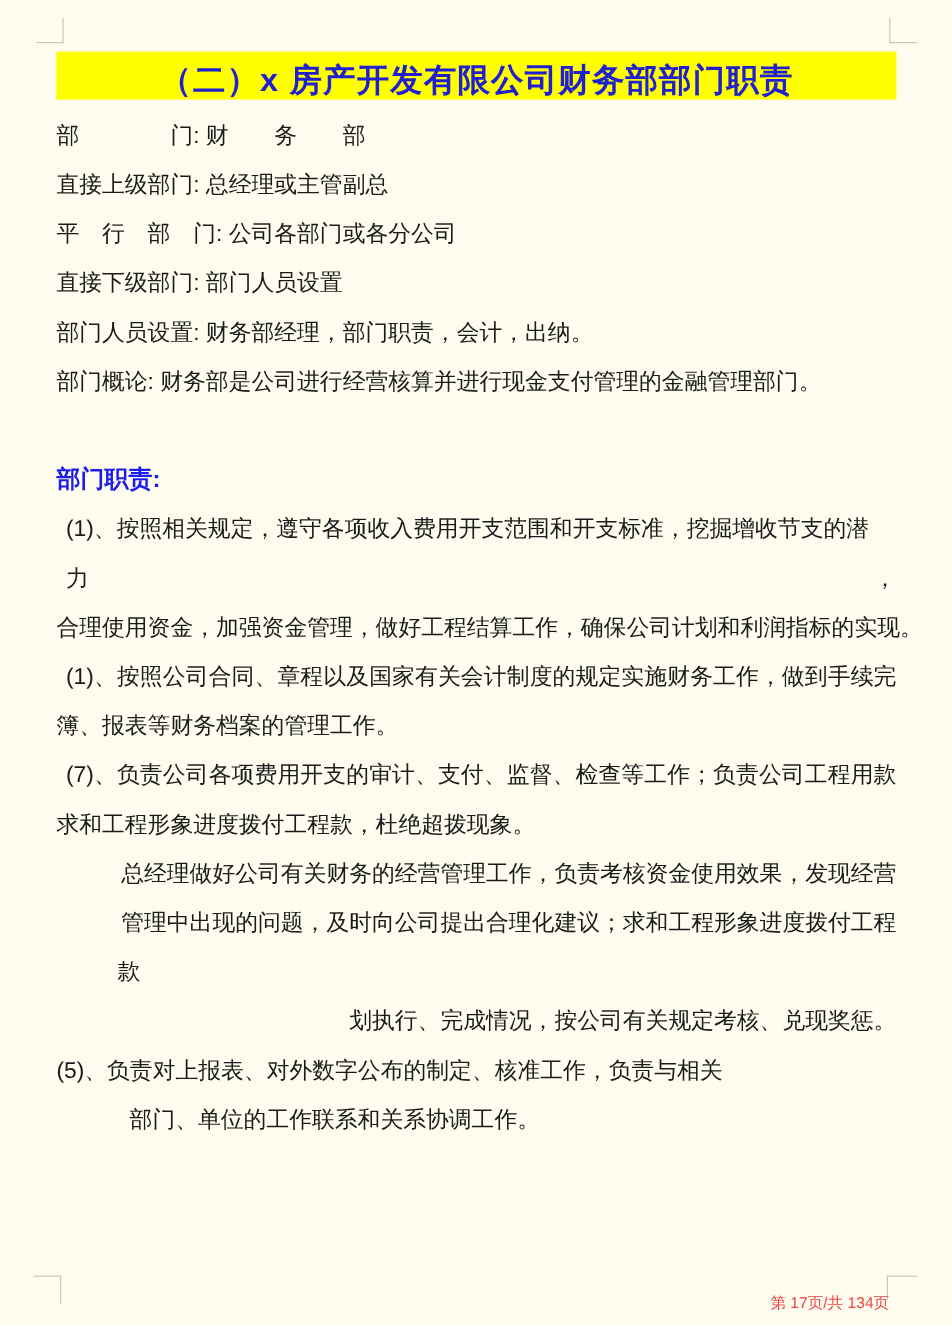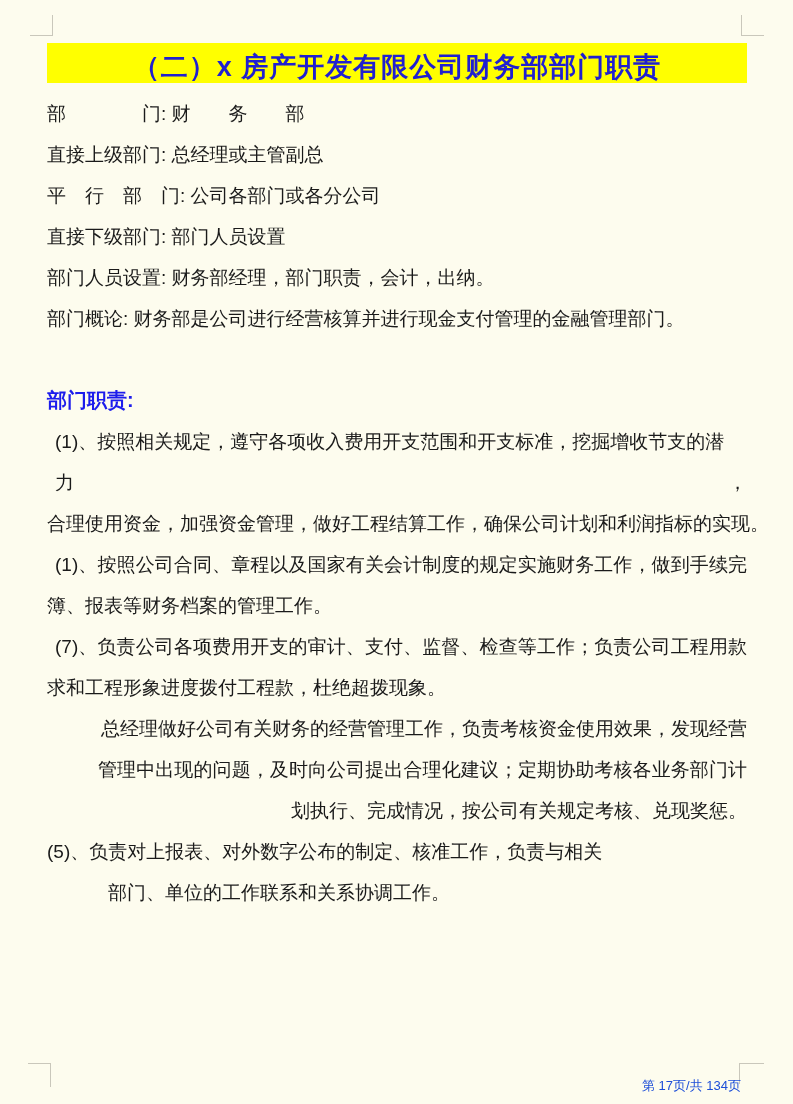--- a/index.html
+++ b/index.html
@@ -62,21 +62,21 @@
   .heading {
     color: #1c1cec;
     font-weight: bold;
     font-size: 20px;
   }
   .footer {
     position: absolute;
     top: 1077px;
     right: 52px;
     font-size: 13px;
-    color: #1d4ed8;
+    color: #ef4444;
     white-space: nowrap;
   }
 </style>
 </head>
 <body>
 
 <div class="page">
 
   <div class="mark mark-tl"></div>
   <div class="mark mark-tr"></div>
@@ -99,21 +99,21 @@
 
       <div class="ln heading">部门职责:</div>
 
       <div class="ln i8 jy">(1)、按照相关规定，遵守各项收入费用开支范围和开支标准，挖掘增收节支的潜力，</div>
       <div class="ln">合理使用资金，加强资金管理，做好工程结算工作，确保公司计划和利润指标的实现。</div>
       <div class="ln i8 jy">(1)、按照公司合同、章程以及国家有关会计制度的规定实施财务工作，做到手续完</div>
       <div class="ln">簿、报表等财务档案的管理工作。</div>
       <div class="ln i8 jy">(7)、负责公司各项费用开支的审计、支付、监督、检查等工作；负责公司工程用款</div>
       <div class="ln">求和工程形象进度拨付工程款，杜绝超拨现象。</div>
       <div class="ln i51">总经理做好公司有关财务的经营管理工作，负责考核资金使用效果，发现经营</div>
-      <div class="ln i51 jy">管理中出现的问题，及时向公司提出合理化建议；定期协助考核各业务部门计</div>
+      <div class="ln i51 jy">管理中出现的问题，及时向公司提出合理化建议；求和工程形象进度拨付工程款</div>
       <div class="ln i51">划执行、完成情况，按公司有关规定考核、兑现奖惩。</div>
       <div class="ln">(5)、负责对上报表、对外数字公布的制定、核准工作，负责与相关</div>
       <div class="ln i61">部门、单位的工作联系和关系协调工作。</div>
 
     </div>
   </div>
 
   <div class="footer">第 17页/共 134页</div>
 
 </div>

